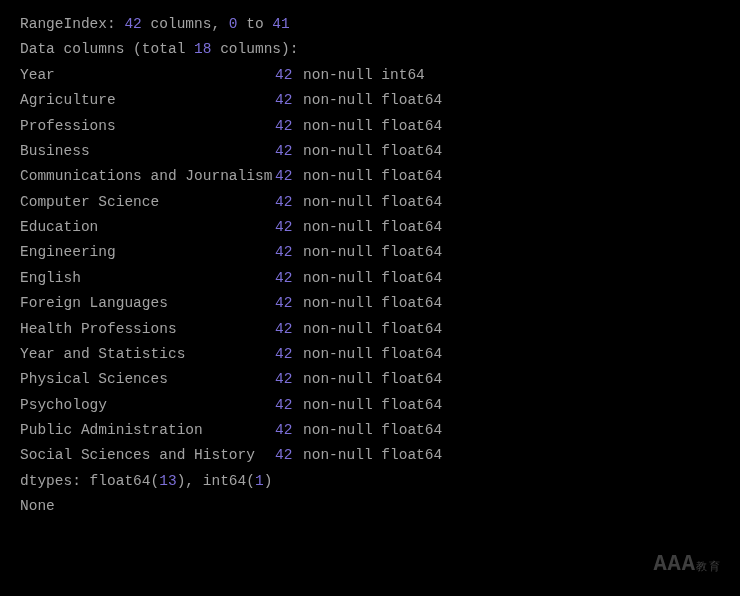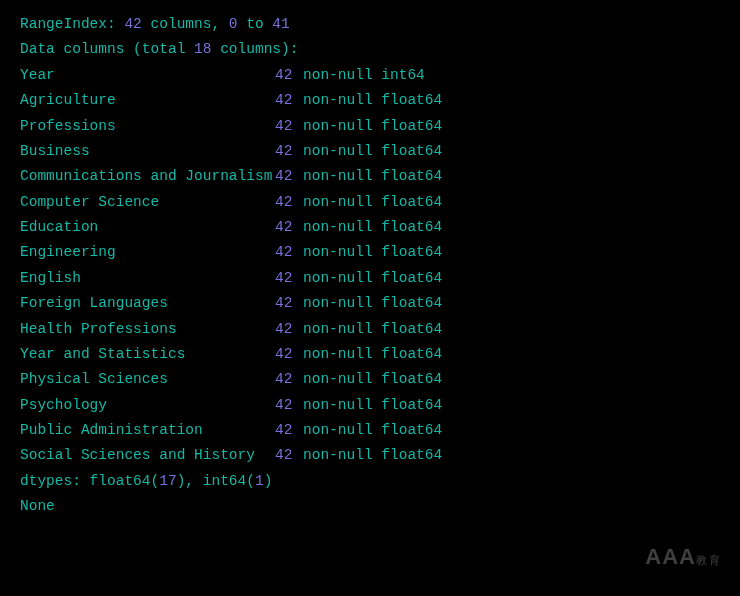--- a/index.html
+++ b/index.html
@@ -19,37 +19,37 @@
       position: relative;
       overflow: hidden;
     }
     .line {
       white-space: pre;
     }
     .num {
       color: #7c6fd8;
     }
     .text {
-      color: #14b8a6;
+      color: #a3a3a3;
     }
     .col-name {
       display: inline-block;
       width: 255px;
     }
     .col-count {
       display: inline-block;
       width: 28px;
       color: #7c6fd8;
     }
     .watermark {
       position: absolute;
-      bottom: 20px;
+      bottom: 12px;
       right: 18px;
       color: #6a6a6a;
-      font-family: Liberation Sans, sans-serif;
+      font-family: Liberation Mono, monospace;
       font-size: 22px;
       font-weight: bold;
       letter-spacing: 1px;
       opacity: 0.6;
     }
     .watermark-sub {
       font-size: 11px;
       font-weight: normal;
       letter-spacing: 2px;
     }
@@ -71,19 +71,19 @@
       <div class="line"><span class="col-name text">Engineering</span><span class="col-count">42</span><span class="text">non-null float64</span></div>
       <div class="line"><span class="col-name text">English</span><span class="col-count">42</span><span class="text">non-null float64</span></div>
       <div class="line"><span class="col-name text">Foreign Languages</span><span class="col-count">42</span><span class="text">non-null float64</span></div>
       <div class="line"><span class="col-name text">Health Professions</span><span class="col-count">42</span><span class="text">non-null float64</span></div>
       <div class="line"><span class="col-name text">Year and Statistics</span><span class="col-count">42</span><span class="text">non-null float64</span></div>
       <div class="line"><span class="col-name text">Physical Sciences</span><span class="col-count">42</span><span class="text">non-null float64</span></div>
       <div class="line"><span class="col-name text">Psychology</span><span class="col-count">42</span><span class="text">non-null float64</span></div>
       <div class="line"><span class="col-name text">Public Administration</span><span class="col-count">42</span><span class="text">non-null float64</span></div>
       <div class="line"><span class="col-name text">Social Sciences and History</span><span class="col-count">42</span><span class="text">non-null float64</span></div>
     </div>
-  <div class="line"><span class="text">dtypes: float64(</span><span class="num">17</span><span class="text">), int64(</span><span class="num">1</span><span class="text">)</span></div>
+  <div class="line"><span class="text">dtypes: float64(</span><span class="num">13</span><span class="text">), int64(</span><span class="num">1</span><span class="text">)</span></div>
   <div class="line"><span class="text">None</span></div>
 </div>
 
 <div class="watermark">
   <span>AAA</span><span class="watermark-sub">教育</span>
 </div>
 
 </body></html>

